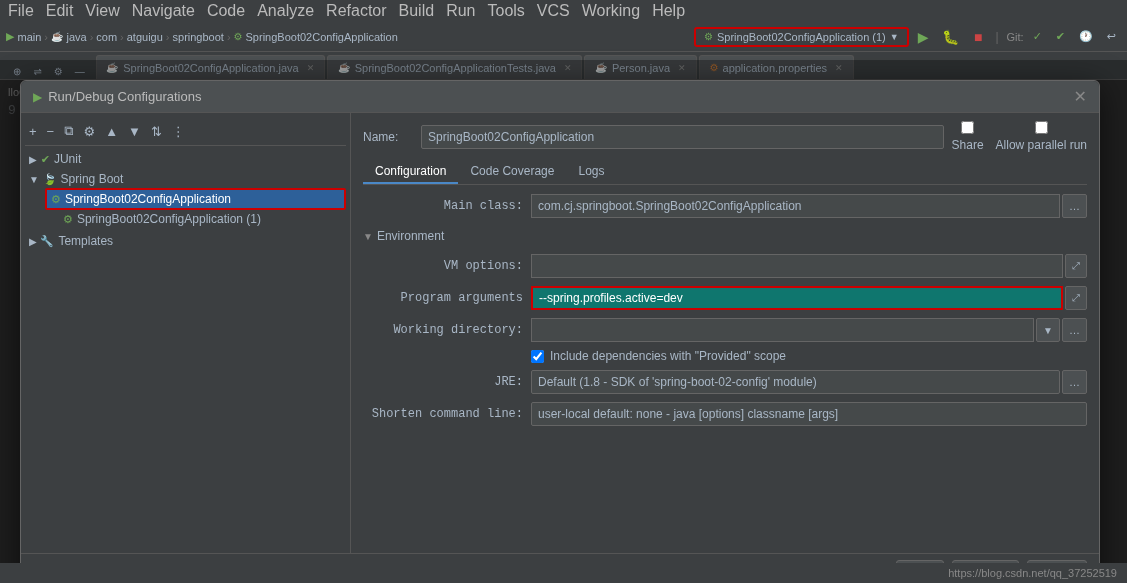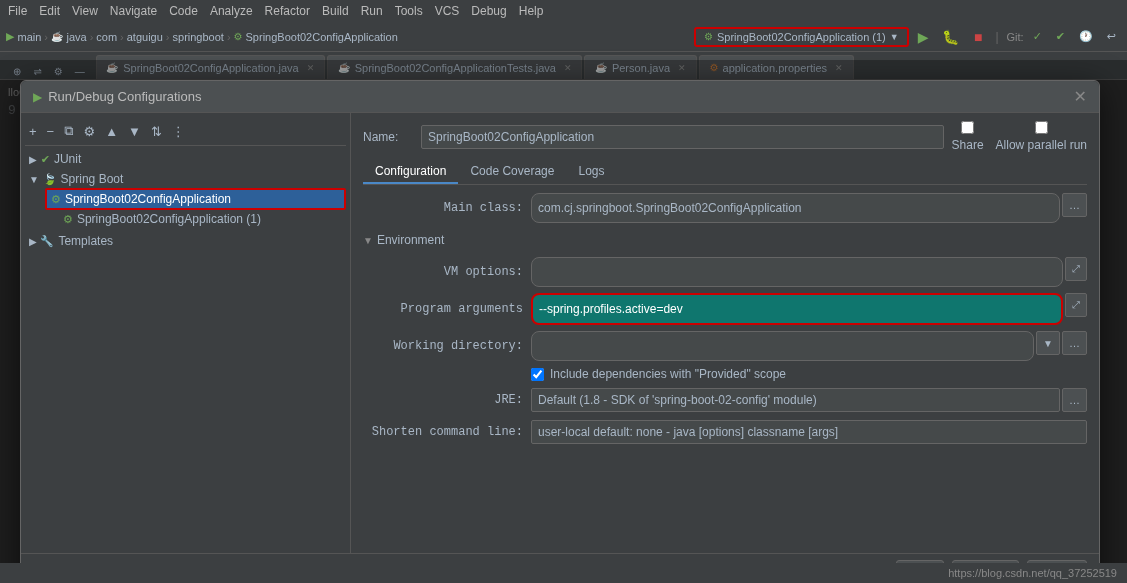--- a/index.html
+++ b/index.html
@@ -2,21 +2,21 @@
 <html><head>
   <meta charset="utf-8">
   <style>
     * { box-sizing: border-box; margin: 0; padding: 0; }
     body { font-family: 'Segoe UI', Arial, sans-serif; font-size: 12px; background: #2b2b2b; color: #a9b7c6; overflow: hidden; }
 
     
     .ide-bg { width: 1127px; height: 583px; background: #2b2b2b; position: relative; overflow: hidden; }
 
     
-    .menu-bar { height: 22px; background: #3c3f41; display: flex; align-items: center; padding: 0 8px; gap: 12px; font-size: 12px; color: #bbbbbb; }
+    .menu-bar { height: 22px; background: #3c3f41; display: flex; align-items: center; padding: 0 8px; gap: 12px; font-size: 16px; color: #bbbbbb; }
     .menu-bar span { cursor: pointer; }
 
     
     .toolbar { height: 30px; background: #3c3f41; display: flex; align-items: center; padding: 0 6px; gap: 4px; border-bottom: 1px solid #555; }
     .toolbar-btn { background: transparent; border: none; color: #a9b7c6; font-size: 11px; padding: 2px 5px; cursor: pointer; border-radius: 2px; }
     .run-config-btn { background: #3c3f41; border: 1px solid #7c7c7c; color: #a9b7c6; font-size: 11px; padding: 2px 8px; cursor: pointer; border-radius: 3px; display: flex; align-items: center; gap: 4px; }
     .run-config-btn .green-icon { color: #6fa757; font-size: 10px; }
 
     
     .tab-bar { height: 28px; background: #3c3f41; display: flex; align-items: flex-end; padding: 0 4px; gap: 2px; border-bottom: 1px solid #555; }
@@ -61,21 +61,21 @@
 
     
     .config-tabs { display: flex; gap: 0; border-bottom: 1px solid #555; margin-bottom: 8px; }
     .config-tab { padding: 4px 12px; font-size: 12px; cursor: pointer; color: #a9b7c6; border-bottom: 2px solid transparent; }
     .config-tab.active { color: #fff; border-bottom: 2px solid #4a88c7; }
 
     
     .form-section { display: flex; flex-direction: column; gap: 6px; overflow-y: auto; }
     .form-row { display: flex; align-items: center; gap: 8px; min-height: 26px; }
     .form-label { color: #a9b7c6; font-size: 12px; min-width: 160px; text-align: right; font-family: Liberation Mono, monospace; }
-    .form-input { flex: 1; background: #45494a; border: 1px solid #656565; color: #a9b7c6; font-size: 12px; padding: 14px 6px; border-radius: 8px; height: 24px; }
+    .form-input { flex: 1; background: #45494a; border: 1px solid #656565; color: #a9b7c6; font-size: 12px; padding: 8px 6px; border-radius: 0; height: 24px; }
     .form-input.highlight { border: 1px solid #4a88c7; background: #0f766e; color: #fff; }
     .form-input-with-btn { display: flex; flex: 1; gap: 2px; }
     .form-input-with-btn .form-input { flex: 1; }
     .form-btn { background: #4c5052; border: 1px solid #656565; color: #a9b7c6; font-size: 11px; padding: 2px 6px; cursor: pointer; border-radius: 2px; height: 24px; }
 
     .section-header { display: flex; align-items: center; gap: 4px; color: #a9b7c6; font-size: 12px; margin: 4px 0; }
     .section-arrow { color: #888; font-size: 10px; cursor: pointer; }
 
     .select-input { flex: 1; background: #45494a; border: 1px solid #656565; color: #a9b7c6; font-size: 12px; padding: 3px 6px; border-radius: 2px; height: 24px; cursor: pointer; appearance: none; }
     .select-wrapper { flex: 1; display: flex; gap: 2px; position: relative; }
@@ -110,21 +110,21 @@
     <span>Edit</span>
     <span>View</span>
     <span>Navigate</span>
     <span>Code</span>
     <span>Analyze</span>
     <span>Refactor</span>
     <span>Build</span>
     <span>Run</span>
     <span>Tools</span>
     <span>VCS</span>
-    <span>Debug</span>
+    <span>Working</span>
     <span>Help</span>
   </div>
 
   <div class="toolbar">
     <span style="font-size:11px; color:#888; display:flex; align-items:center; gap:3px;">
       <span style="color:#6fa757;">▶</span>
       <span style="color:#a9b7c6;">main</span>
       <span style="color:#666;">›</span>
       <span style="color:#c8922a; font-size:10px;">☕</span>
       <span style="color:#a9b7c6;">java</span>

